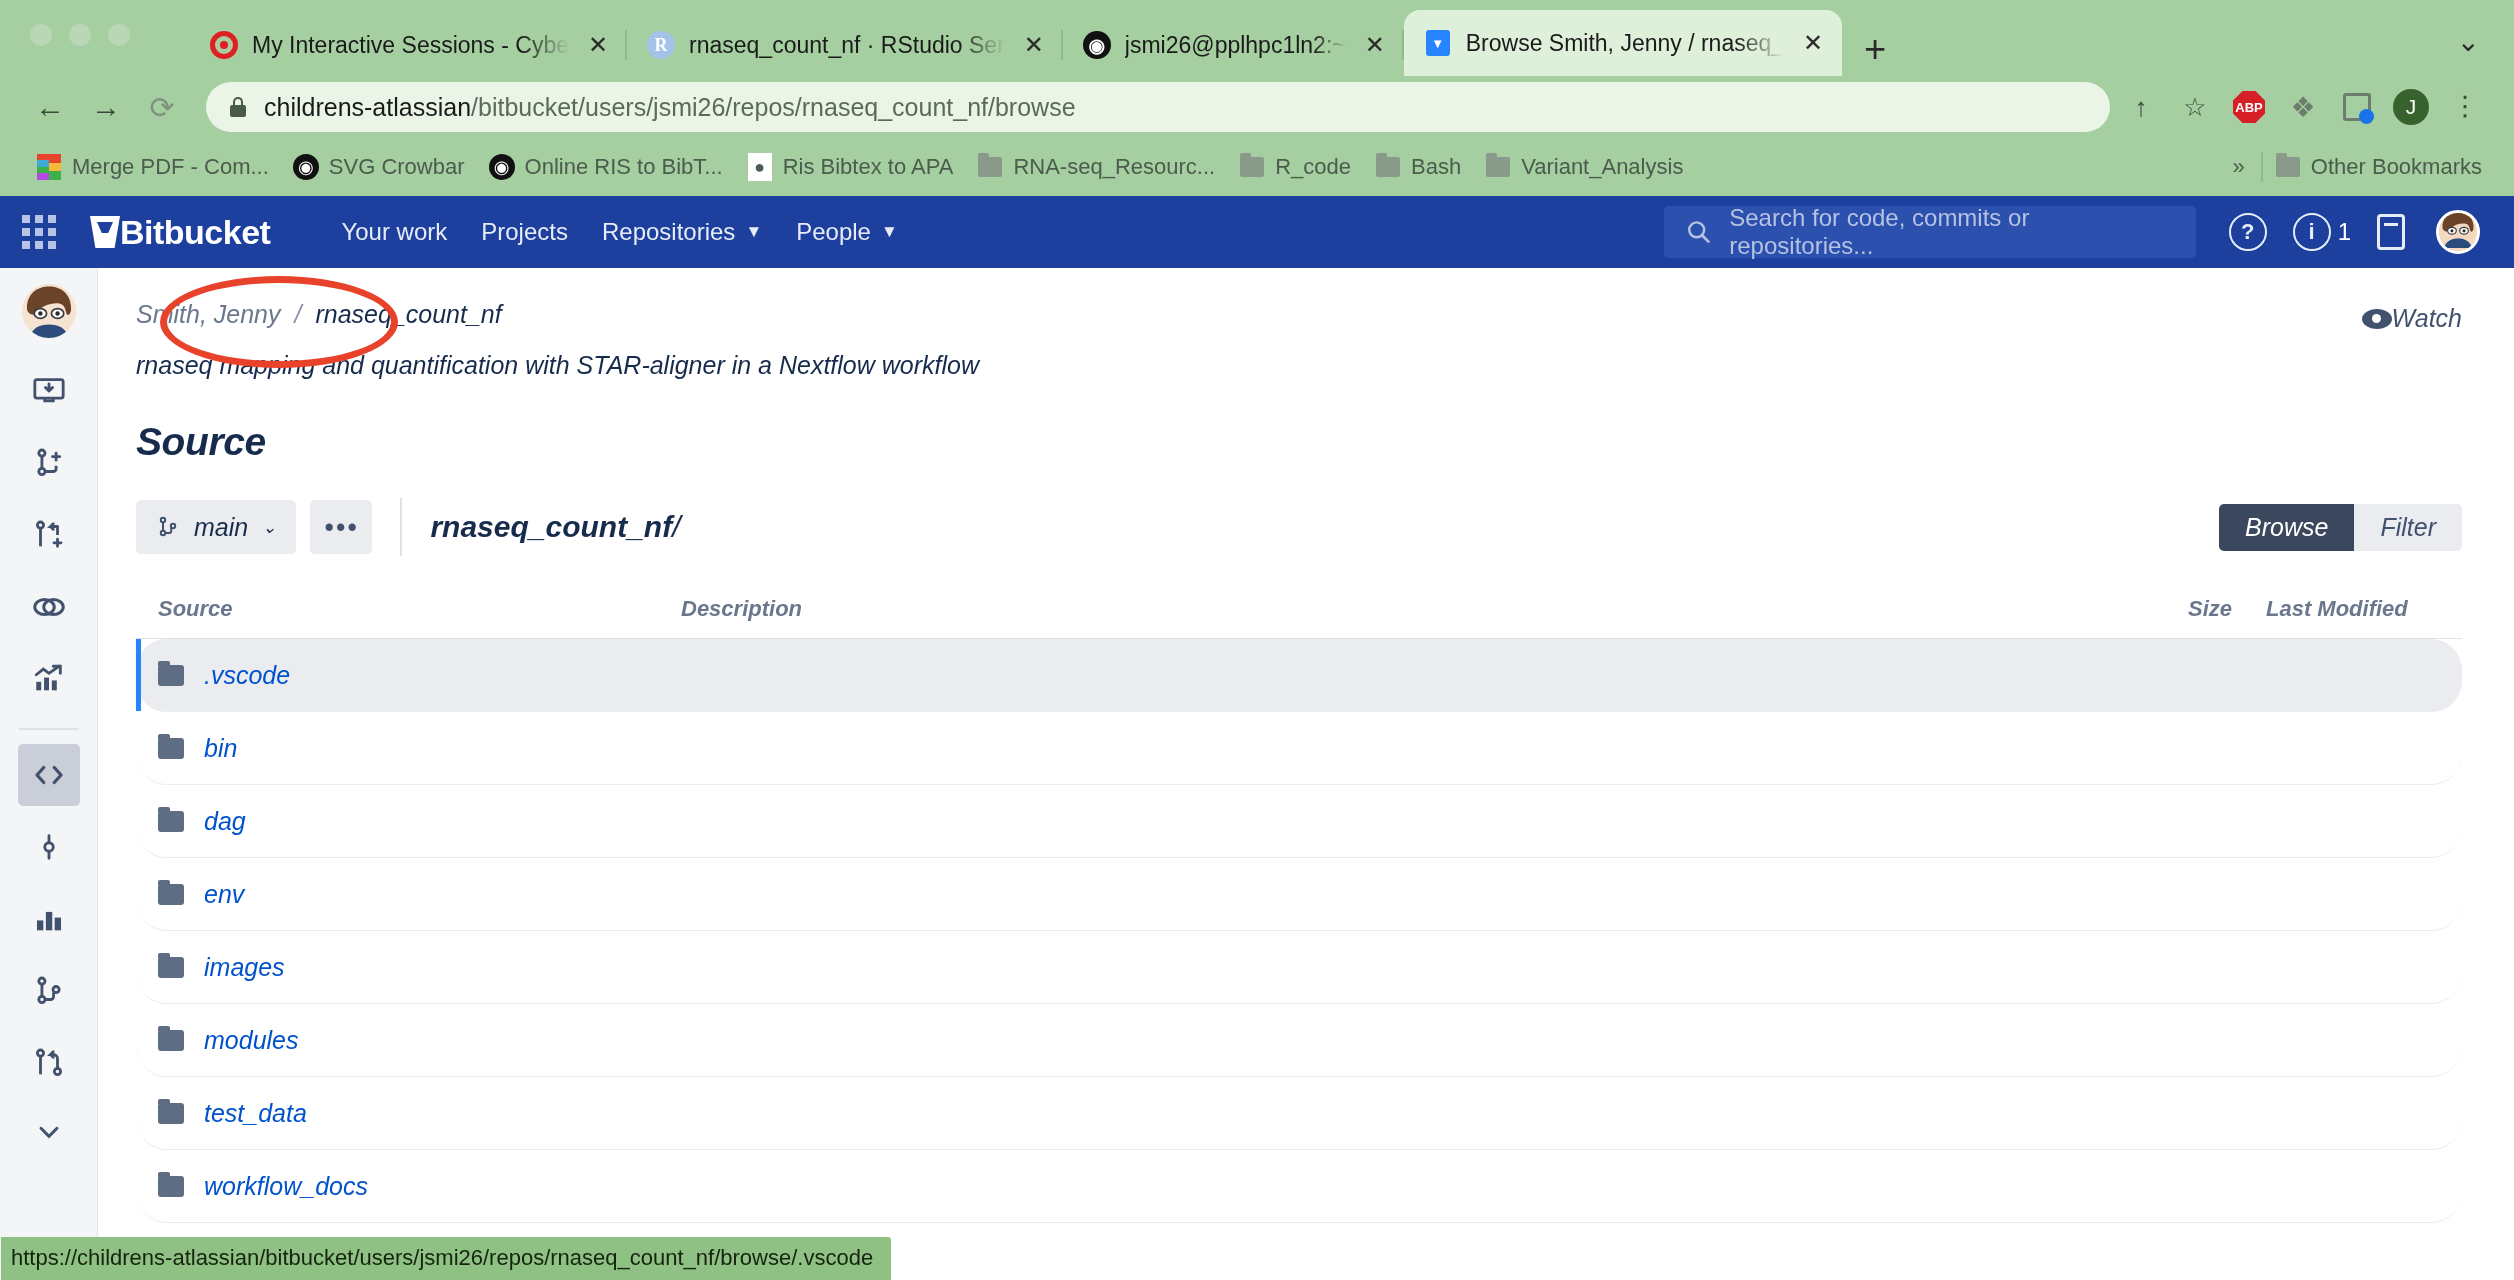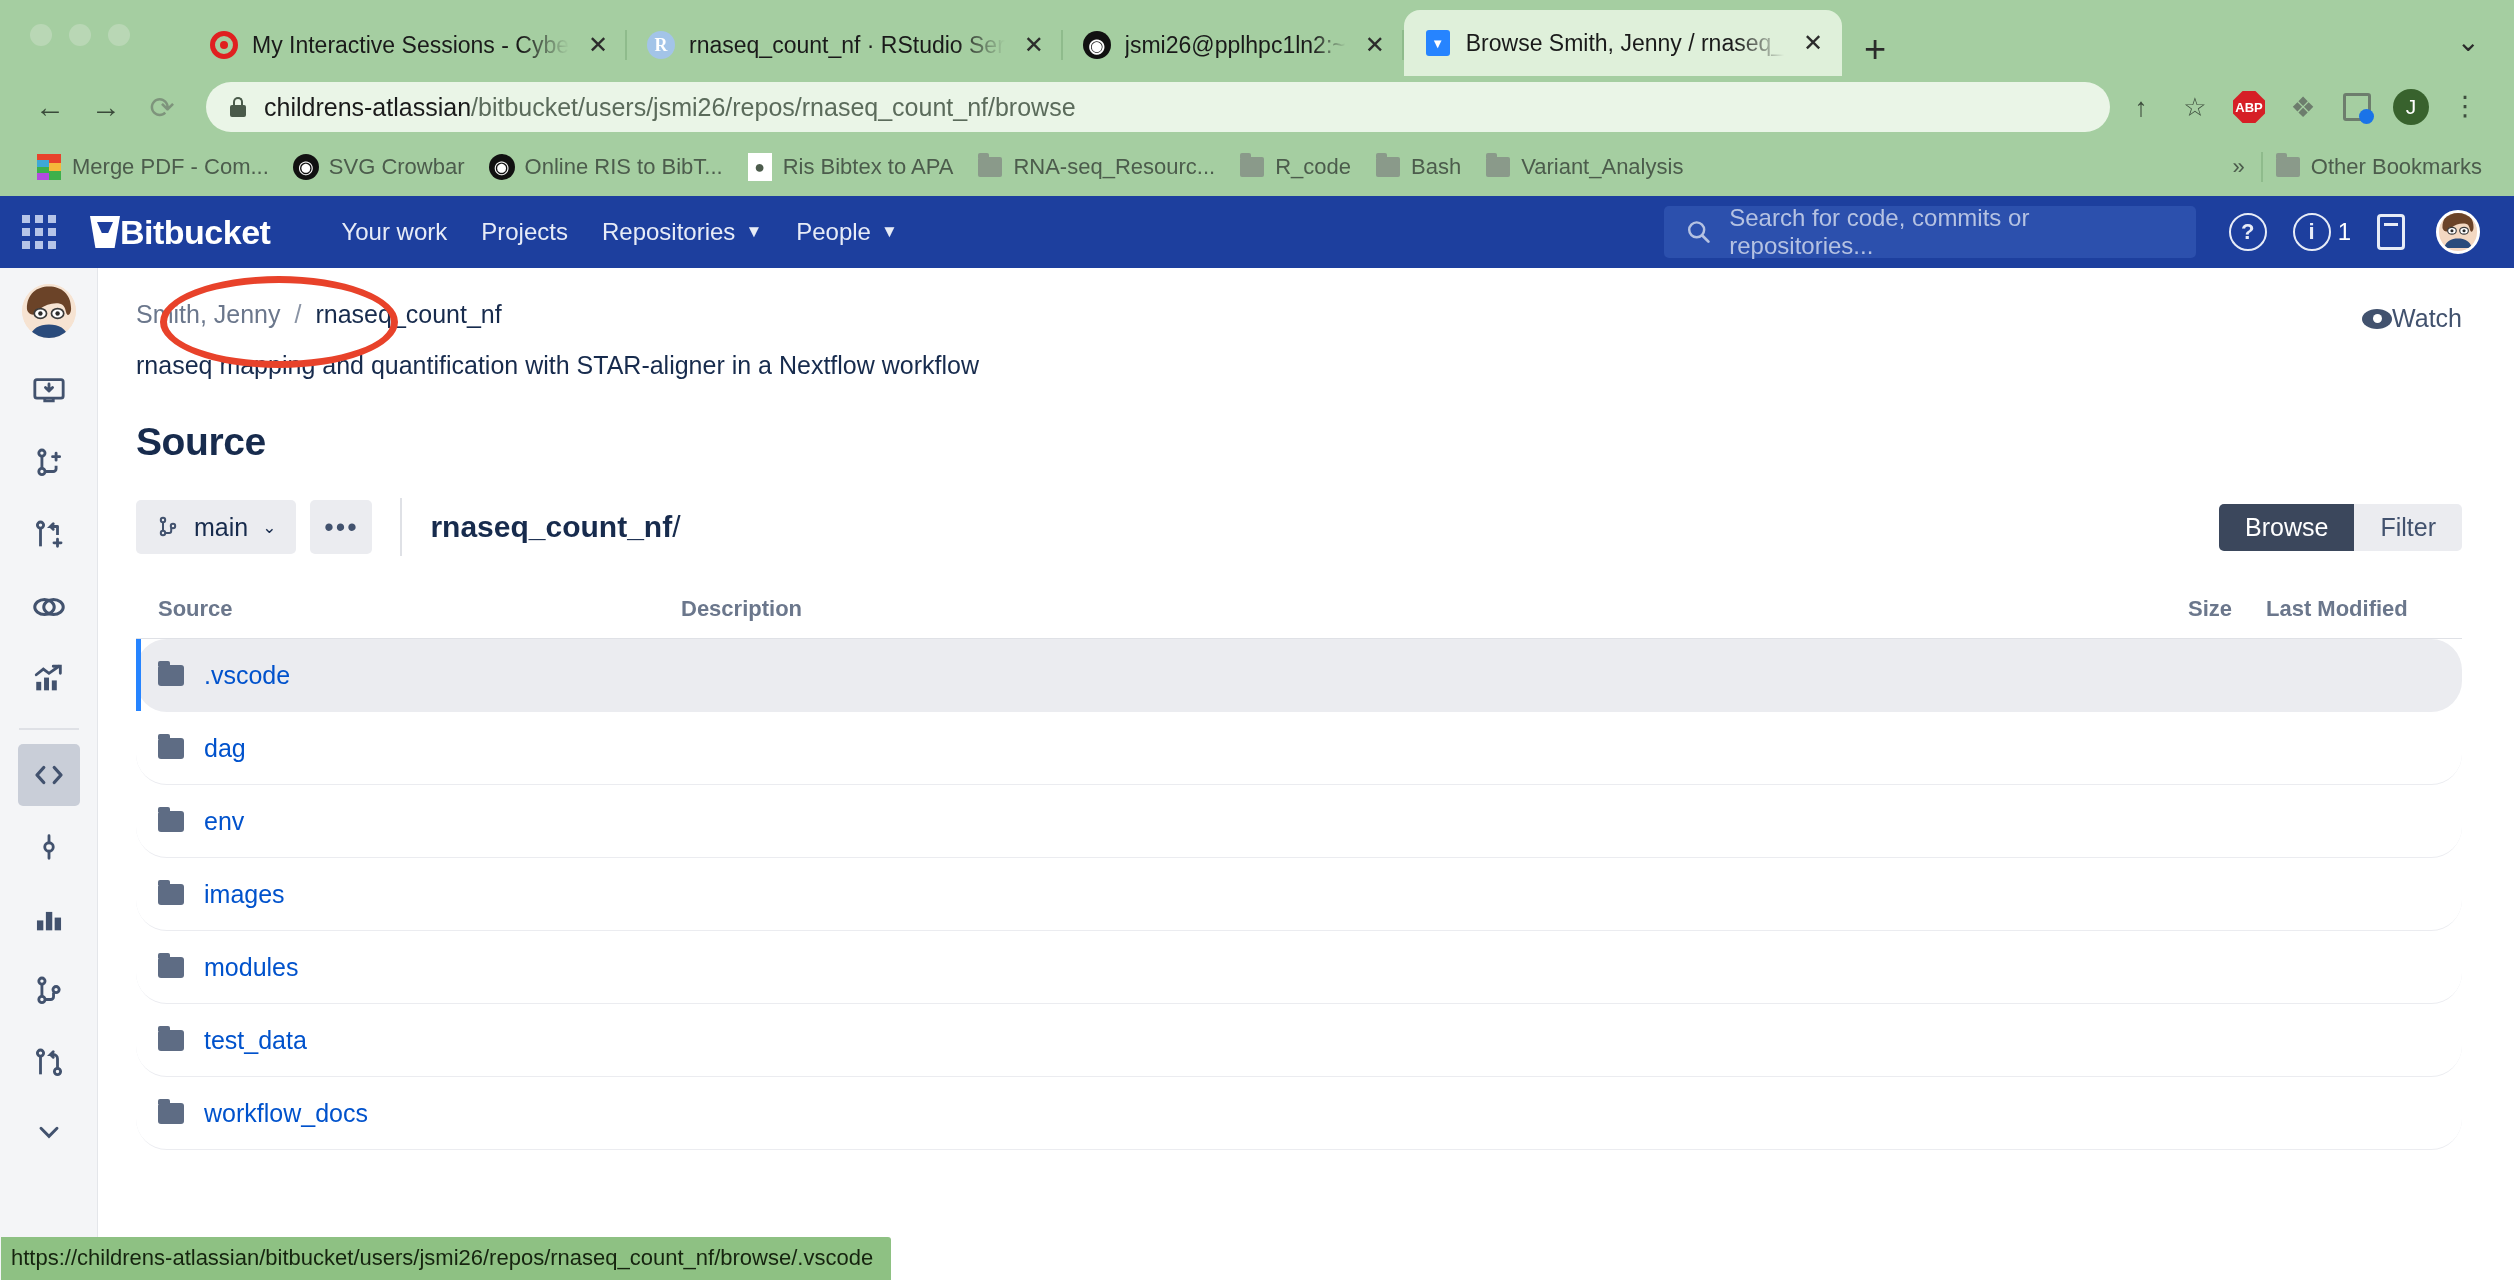--- a/index.html
+++ b/index.html
@@ -275,21 +275,21 @@
     width: 62px; height: 62px; border-radius: 5px;
     display:flex; align-items:center; justify-content:center;
     margin-bottom: 10px; cursor: pointer;
     color: #42526e;
   }
   .side-item.active { background: #c9ced8; }
   .side-sep { width: 60px; height: 2px; background: #dfe1e6; margin: 8px 0 14px; }
 
   .content {
     flex: 1; padding: 32px 52px 0 38px;
-    position: relative; overflow: hidden;
+    position: relative; overflow: hidden; font-style: italic;
   }
   .breadcrumb { display: flex; align-items: center; gap: 14px; font-size: 25px; }
   .bc-link { color: #6b778c; cursor: pointer; }
   .bc-sep { color: #8993a4; }
   .bc-current { color: #172b4d; cursor: pointer; }
   .watch-btn {
     position: absolute; right: 52px; top: 36px;
     display: flex; align-items: center; 
     font-size: 25px; color: #42526e; cursor: pointer;
   }
@@ -731,20 +731,29 @@
       <div class="ft-row selected">
         <div class="ft-name">
           <span class="folder-ico"></span>
           <span class="ft-link">.vscode</span>
         </div>
         <div class="col-desc"></div>
         <div class="col-size"></div>
         <div class="col-mod"></div>
       </div>
 
+      <div class="ft-row">
+        <div class="ft-name">
+          <span class="folder-ico"></span>
+          <span class="ft-link">bin</span>
+        </div>
+        <div class="col-desc"></div>
+        <div class="col-size"></div>
+        <div class="col-mod"></div>
+      </div>
 
       <div class="ft-row">
         <div class="ft-name">
           <span class="folder-ico"></span>
           <span class="ft-link">dag</span>
         </div>
         <div class="col-desc"></div>
         <div class="col-size"></div>
         <div class="col-mod"></div>
       </div>

